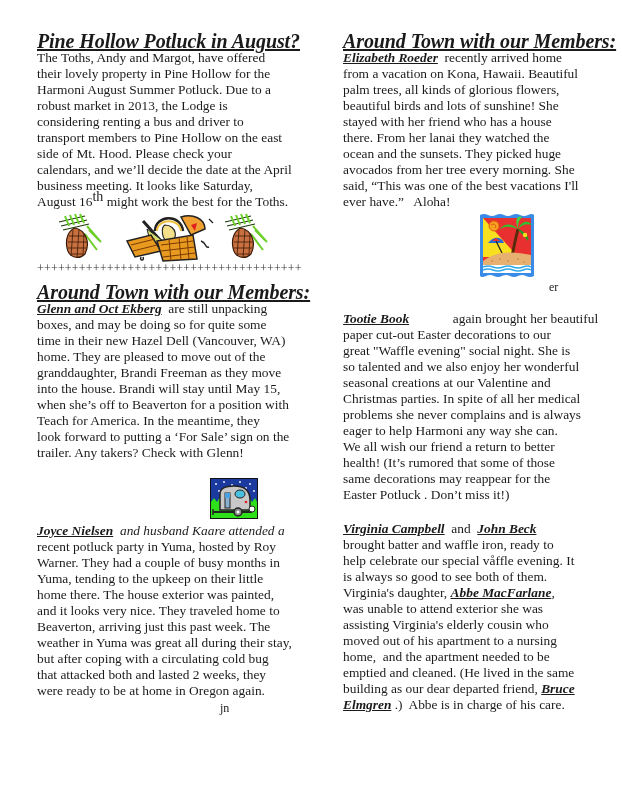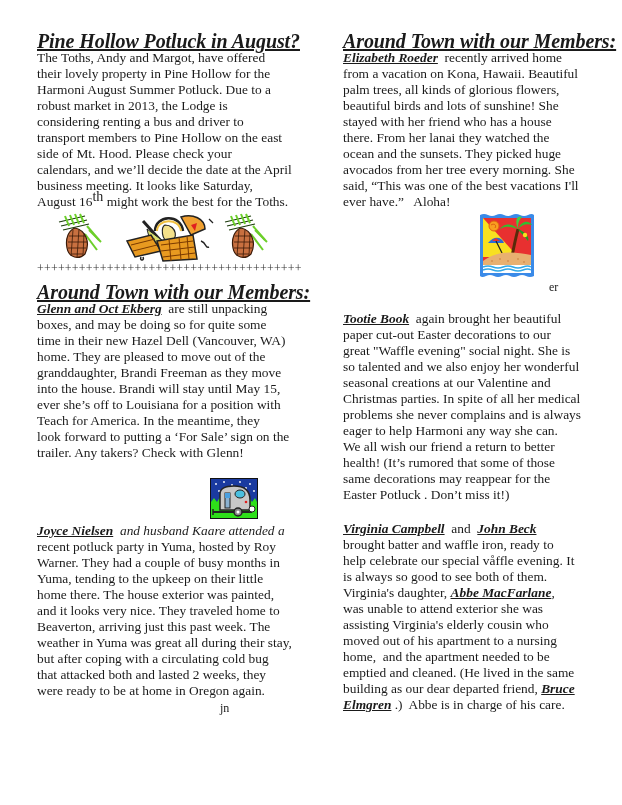--- a/index.html
+++ b/index.html
@@ -127,21 +127,21 @@
 
   <div class="block" style="top:284px;">
     <div class="title">Around Town with our Members:</div>
     <p class="para">
       <span class="line"><span class="name">Glenn and Oct Ekberg</span><span style="white-space:pre;">  are still unpacking</span></span>
       <span class="line">boxes, and may be doing so for quite some</span>
       <span class="line">time in their new Hazel Dell (Vancouver, WA)</span>
       <span class="line">home.  They are pleased to move out of the</span>
       <span class="line">granddaughter, Brandi Freeman as they move</span>
       <span class="line">into the house.  Brandi will stay until May 15,</span>
-      <span class="line">ever she’s off to Louisiana for a position with</span>
+      <span class="line">when she’s off to Beaverton for a position with</span>
       <span class="line">Teach for America.  In the meantime, they</span>
       <span class="line">look forward to putting a ‘For Sale’ sign on the</span>
       <span class="line">trailer.  Any takers?  Check with Glenn!</span>
     </p>
   </div>
 
   <div class="clip" style="left:173px; top:478px; width:48px; height:41px;">
     <svg width="48" height="41" viewBox="0 0 48 41">
       <rect x="0.5" y="0.5" width="47" height="40" fill="#1a3aa0" stroke="#111"></rect>
       <g fill="#ffffff">
@@ -230,21 +230,21 @@
         </g>
       <path d="M5 52 L53 52 L53 60 L5 60 Z" fill="#ffffff"></path>
       <path d="M5 54 Q10 52 15 54 T25 54 T35 54 T45 54 T53 54" stroke="#30a8e8" stroke-width="1.5" fill="none"></path>
       <path d="M5 57 Q10 55 15 57 T25 57 T35 57 T45 57 T53 57" stroke="#30a8e8" stroke-width="1.5" fill="none"></path>
     </svg>
   </div>
   <div class="sig" style="left:206px; top:279px;">er</div>
 
   <div class="block" style="top:311px;">
     <p class="para">
-      <span class="line"><span class="name">Tootie Book</span><span style="white-space:pre;">  again brought her beautiful</span></span>
+      <span class="line"><span class="name">Tootie Book</span><span style="white-space:pre;margin-left:37px;">  again brought her beautiful</span></span>
       <span class="line">paper cut-out Easter decorations to our</span>
       <span class="line">great "Waffle evening" social night.  She is</span>
       <span class="line">so talented and we also enjoy her wonderful</span>
       <span class="line">seasonal creations at our Valentine and</span>
       <span class="line">Christmas parties. In spite of all her medical</span>
       <span class="line">problems she never complains and is always</span>
       <span class="line">eager to help Harmoni any way she can.</span>
       <span class="line">We all wish our friend a return to better</span>
       <span class="line">health!  (It’s rumored that some of those</span>
       <span class="line">same decorations may reappear for the</span>

